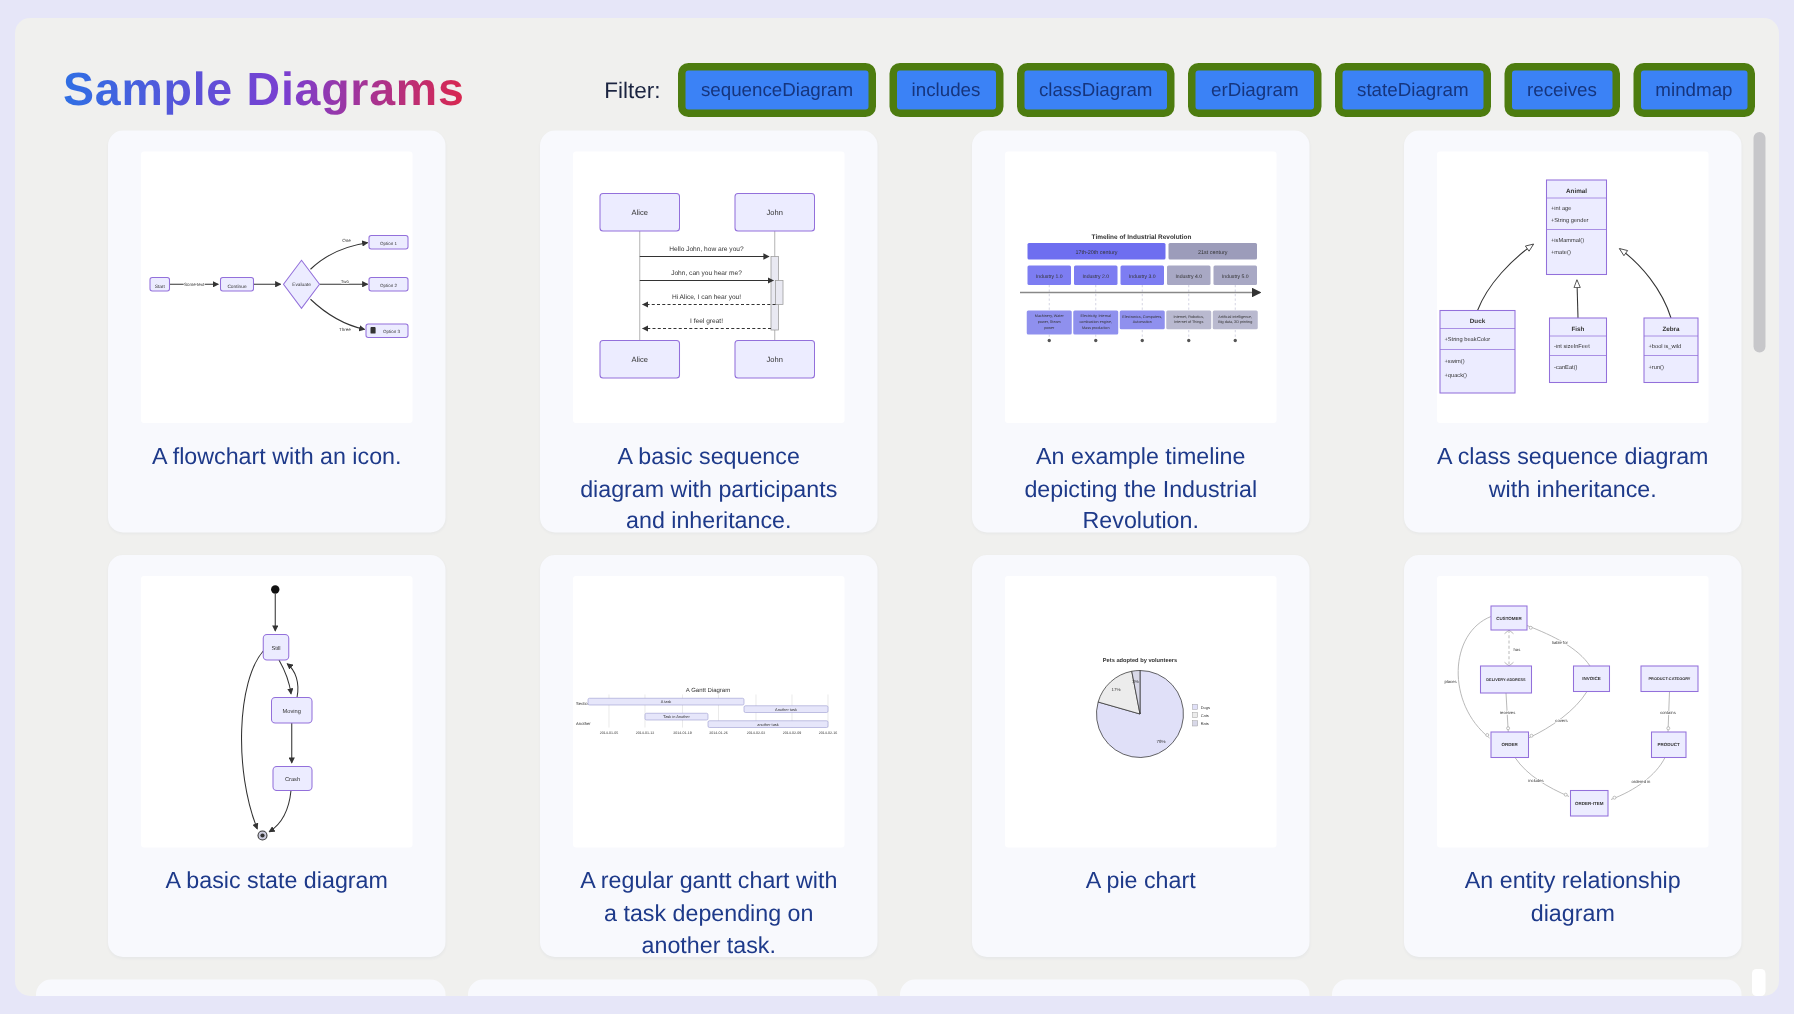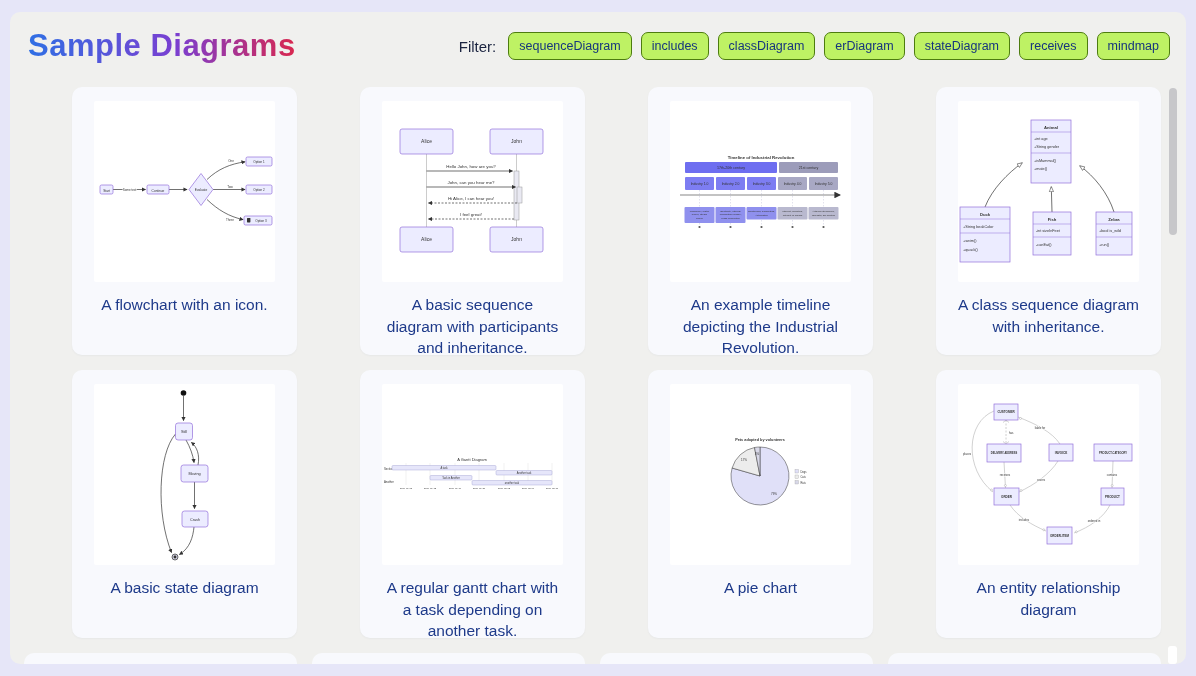--- a/index.html
+++ b/index.html
@@ -12,31 +12,31 @@
   }
   .app {
     position:absolute; left:10px; top:12px; right:10px; bottom:12px;
     background:#f0f0ee; border-radius:10px; overflow:hidden;
   }
   .hdr {
     display:flex; align-items:center; justify-content:space-between;
     padding:16px 16px 0 18px;
   }
   .title {
-    margin:0; font-size:31px; font-weight:bold; letter-spacing:.5px;
+    margin:14px; font-size:31px; font-weight:bold; letter-spacing:.5px;
     background:linear-gradient(90deg,#2f6fe4 0%,#7a3fd1 55%,#d9274e 100%);
     -webkit-background-clip:text; background-clip:text;
     color:transparent; -webkit-text-fill-color:transparent;
   }
   .filterbar { display:flex; align-items:center; gap:9px; }
   .filter-label { font-size:15px; color:#1b2440; margin-right:3px; }
   .fbtn {
     font-family:"Liberation Sans", sans-serif;
-    font-size:12.5px; color:#16357d; background:#bef264;
-    border:1px solid #4d7c0f; border-radius:7px; padding:6px 10px; cursor:pointer;
+    font-size:12.5px; color:#16357d; background:#3b82f6;
+    border:5px solid #4d7c0f; border-radius:7px; padding:6px 10px; cursor:pointer;
   }
   .grid {
     position:absolute; left:14px; right:25px; top:75px;
     display:grid; grid-template-columns:repeat(4,1fr); gap:15px;
   }
   .card {
     background:#f8f9fd; border-radius:10px; height:268px;
     display:flex; flex-direction:column; align-items:center;
     box-shadow:0 1px 2px rgba(30,40,90,.04);
     margin-left:48px;

